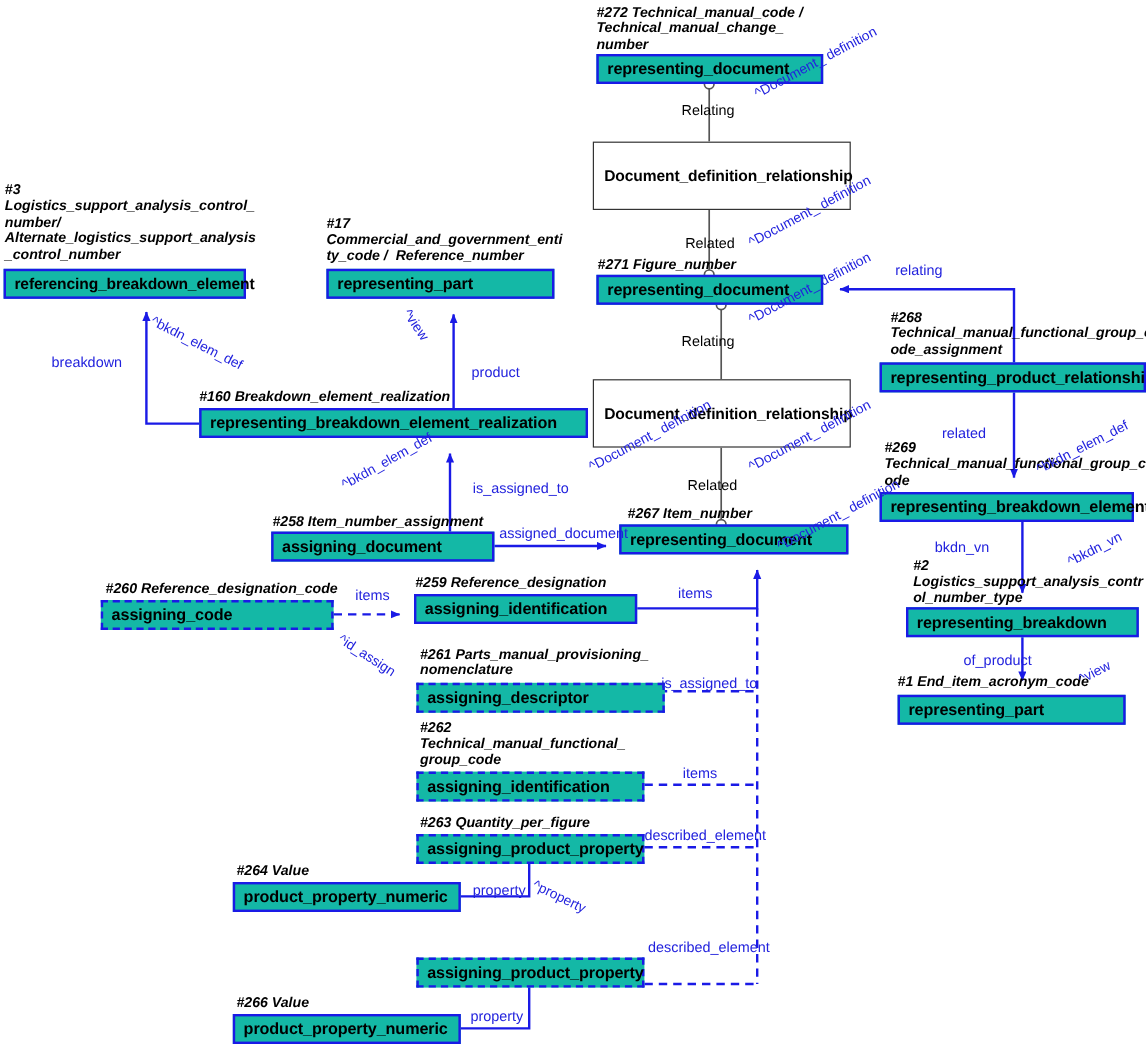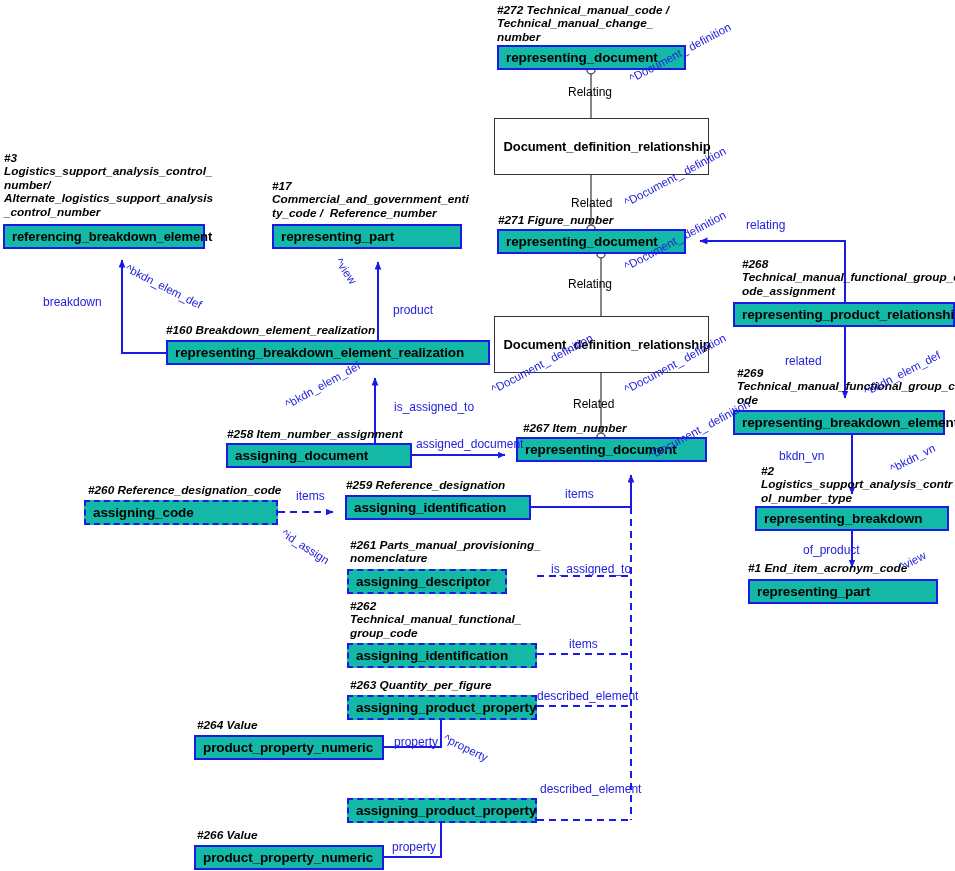--- a/index.html
+++ b/index.html
@@ -93,21 +93,21 @@
   <div class="box plain" style="left:494px;top:316px;width:215px;height:57px;">Document_definition_relationship</div>
   <div class="box" style="left:516px;top:437px;width:191px;height:25px;">representing_document</div>
 
   <div class="box" style="left:3px;top:224px;width:202px;height:25px;font-size:13px;">referencing_breakdown_element</div>
   <div class="box" style="left:272px;top:224px;width:190px;height:25px;">representing_part</div>
   <div class="box" style="left:166px;top:340px;width:324px;height:25px;">representing_breakdown_element_realization</div>
   <div class="box" style="left:226px;top:443px;width:186px;height:25px;">assigning_document</div>
 
   <div class="box dashed" style="left:84px;top:500px;width:194px;height:25px;">assigning_code</div>
   <div class="box" style="left:345px;top:495px;width:186px;height:25px;">assigning_identification</div>
-  <div class="box dashed" style="left:347px;top:569px;width:160px;height:25px;">assigning_descriptor</div>
+  <div class="box dashed" style="left:347px;top:569px;width:207px;height:25px;">assigning_descriptor</div>
   <div class="box dashed" style="left:347px;top:643px;width:190px;height:25px;">assigning_identification</div>
   <div class="box dashed" style="left:347px;top:695px;width:190px;height:25px;">assigning_product_property</div>
   <div class="box" style="left:194px;top:735px;width:190px;height:25px;">product_property_numeric</div>
   <div class="box dashed" style="left:347px;top:798px;width:190px;height:25px;">assigning_product_property</div>
   <div class="box" style="left:194px;top:845px;width:190px;height:25px;">product_property_numeric</div>
 
   <div class="box" style="left:733px;top:302px;width:222px;height:25px;">representing_product_relationship</div>
   <div class="box" style="left:733px;top:410px;width:212px;height:25px;">representing_breakdown_element</div>
   <div class="box" style="left:755px;top:506px;width:194px;height:25px;">representing_breakdown</div>
   <div class="box" style="left:748px;top:579px;width:190px;height:25px;">representing_part</div>

